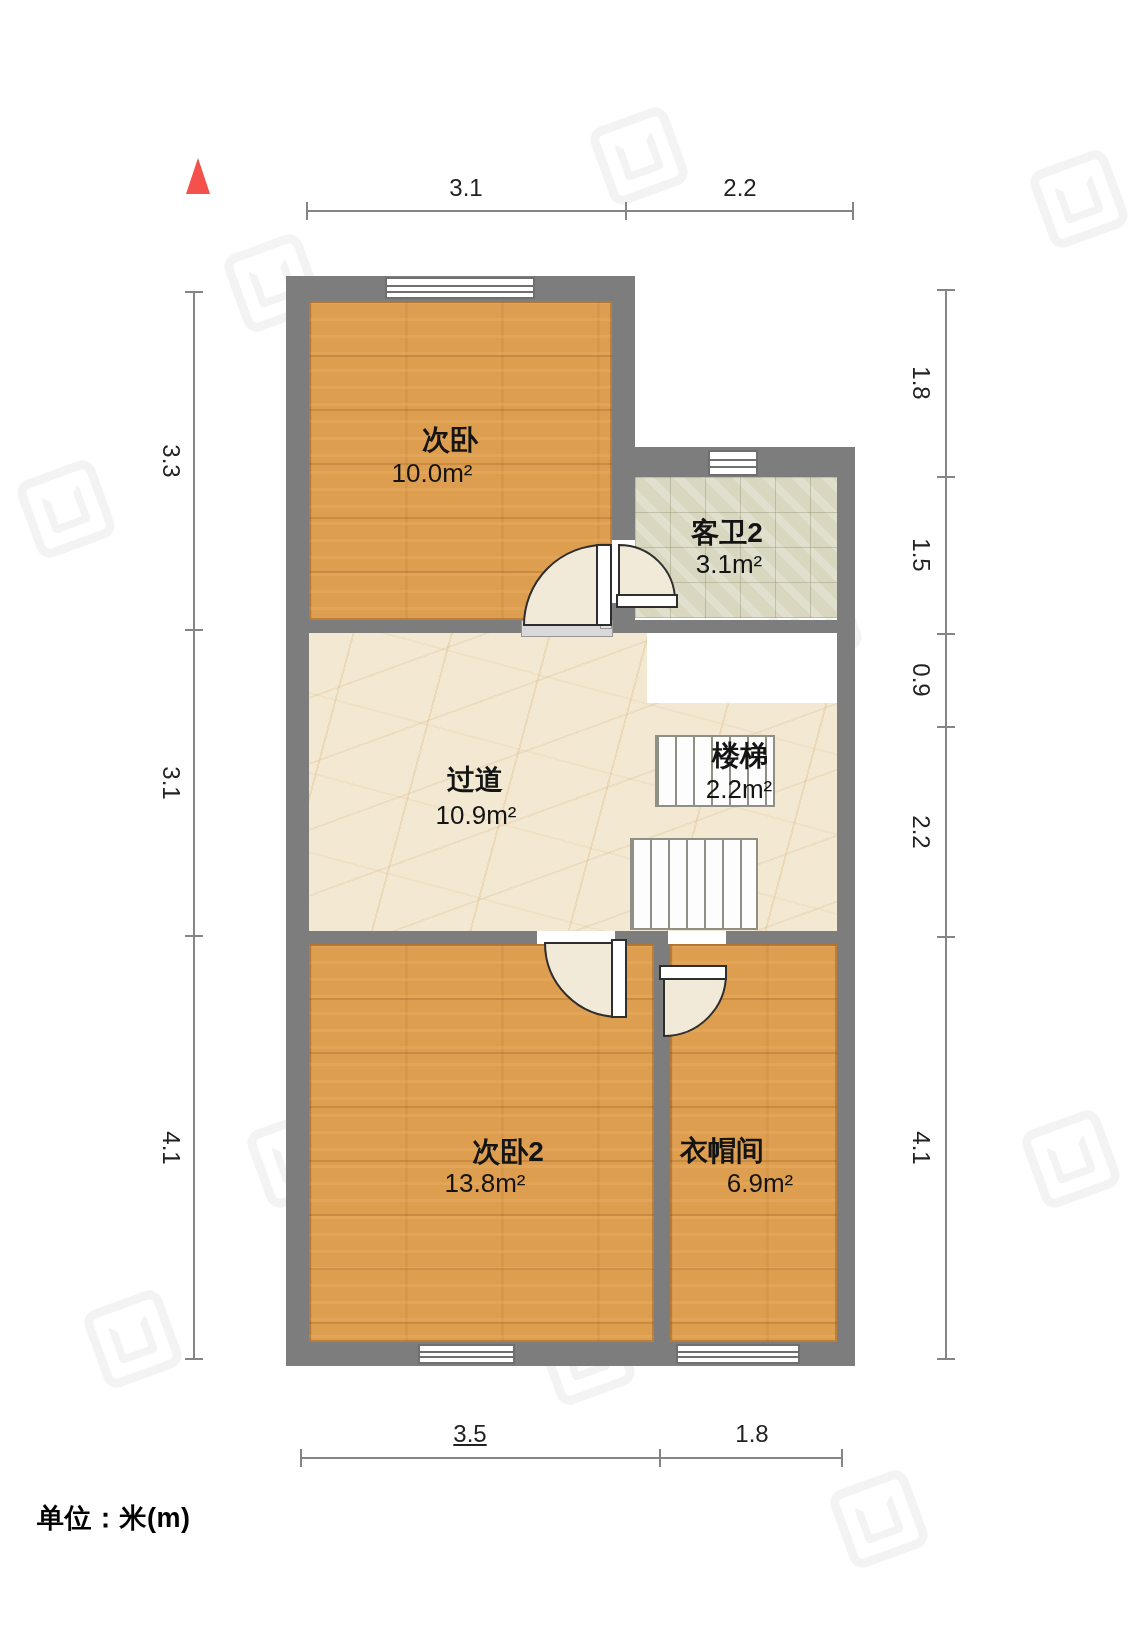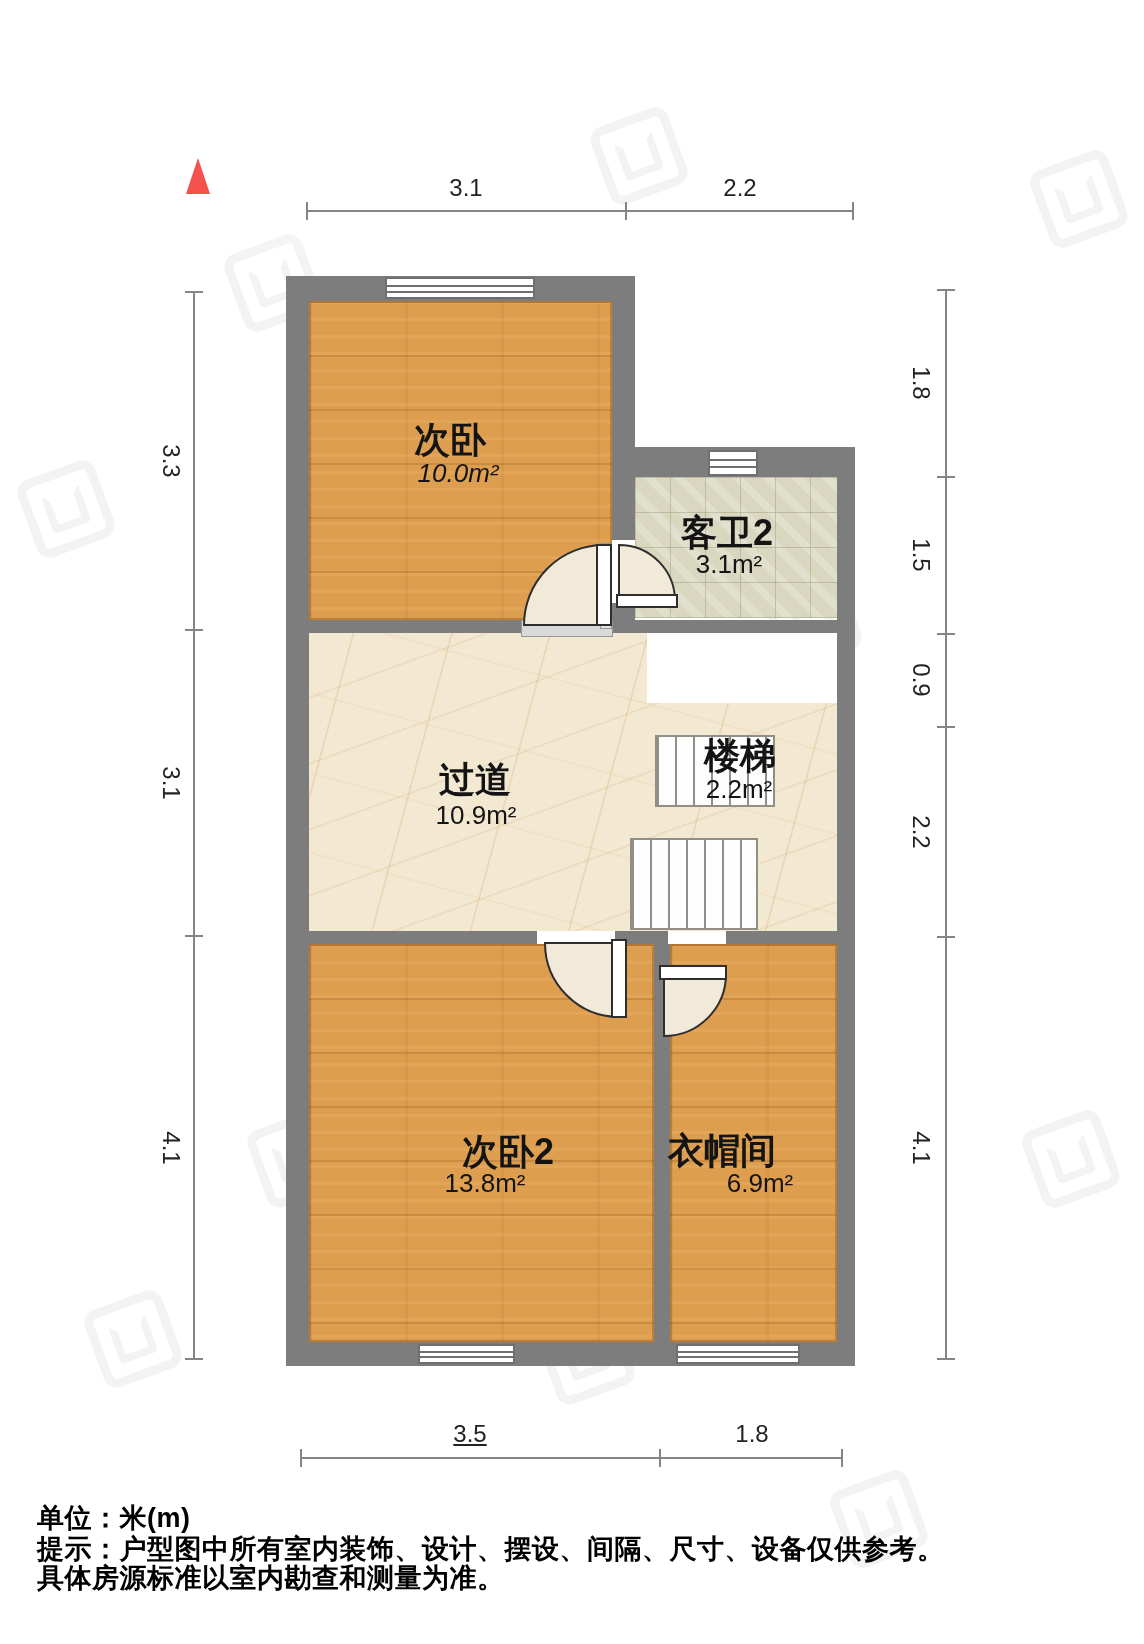--- a/index.html
+++ b/index.html
@@ -44,21 +44,21 @@
   .window::before,.window::after{content:"";position:absolute;left:0;right:0;height:2px;background:#6f6f6f;}
   .window::before{top:31%;}
   .window::after{top:64%;}
   
   .door{position:absolute;overflow:visible;}
   .door path{fill:var(--door_swing,#f2ead8);stroke:#2e2e2e;stroke-width:2;}
   .door rect{fill:#fff;stroke:#2e2e2e;stroke-width:2;}
   .sill{position:absolute;background:#d9d9d9;border:1px solid #969696;box-sizing:border-box;}
   .opening{position:absolute;background:#fff;}
   
-  .room-name{position:absolute;transform:translate(-50%,-50%);font-size:36px;font-weight:700;white-space:nowrap;color:#141414;}
+  .room-name{position:absolute;transform:translate(-50%,-50%);font-size:28px;font-weight:700;white-space:nowrap;color:#141414;}
   .room-area{position:absolute;transform:translate(-50%,-50%);font-size:26px;font-weight:400;white-space:nowrap;color:#141414;}
   
   .dim{position:absolute;background:var(--dim,#858585);}
   .tick{position:absolute;background:var(--dim,#858585);}
   .tick.v{width:2px;height:18px;}
   .tick.h{width:18px;height:2px;}
   .dim-label{position:absolute;transform:translate(-50%,-50%);font-size:24px;color:#222;white-space:nowrap;}
   .dim-label.rot{transform:translate(-50%,-50%) rotate(90deg);}
   
   .north{position:absolute;width:0;height:0;border-left:12px solid transparent;border-right:12px solid transparent;border-bottom:36px solid var(--north,#f4504c);}
@@ -134,21 +134,21 @@
   <svg class="door" style="left:535px;top:935px;" width="95" height="92" viewBox="0 0 95 92">
     <path d="M84,8 L10,8 A74,74 0 0 0 84,82 Z"></path>
     <rect x="77" y="5" width="14" height="77"></rect>
   </svg>
   <svg class="door" style="left:654px;top:960px;" width="95" height="95" viewBox="0 0 95 95">
     <path d="M10,14 L72,14 A62,62 0 0 1 10,76 Z"></path>
     <rect x="6" y="6" width="66" height="13"></rect>
   </svg>
 
   <span class="room-name" style="left:450px;top:440px;">次卧</span>
-  <span class="room-area" style="left:458px;top:473px;font-style:italic;">10.0m²</span>
+  <span class="room-area" style="left:432px;top:473px;">10.0m²</span>
 
   <span class="room-name" style="left:727px;top:533px;">客卫2</span>
   <span class="room-area" style="left:729px;top:564px;">3.1m²</span>
 
   <span class="room-name" style="left:475px;top:780px;">过道</span>
   <span class="room-area" style="left:476px;top:815px;">10.9m²</span>
 
   <span class="room-name" style="left:740px;top:756px;">楼梯</span>
   <span class="room-area" style="left:739px;top:789px;">2.2m²</span>
 
@@ -188,16 +188,14 @@
   <div class="tick h" style="left:937px;top:726px;"></div>
   <div class="tick h" style="left:937px;top:936px;"></div>
   <div class="tick h" style="left:937px;top:1358px;"></div>
   <span class="dim-label rot" style="left:921px;top:383px;">1.8</span>
   <span class="dim-label rot" style="left:921px;top:555px;">1.5</span>
   <span class="dim-label rot" style="left:921px;top:680px;">0.9</span>
   <span class="dim-label rot" style="left:921px;top:832px;">2.2</span>
   <span class="dim-label rot" style="left:921px;top:1148px;">4.1</span>
 
   <div class="note" style="top:1500px;">单位：米(m)</div>
-  <div class="note" style="top:1531px;">提示：户型图中所有室内装饰、设计、摆设、间隔、尺寸、设备仅供参考。</div>
-  <div class="note" style="top:1560px;">具体房源标准以室内勘查和测量为准。</div>
 
 </div>
 
 </body></html>

